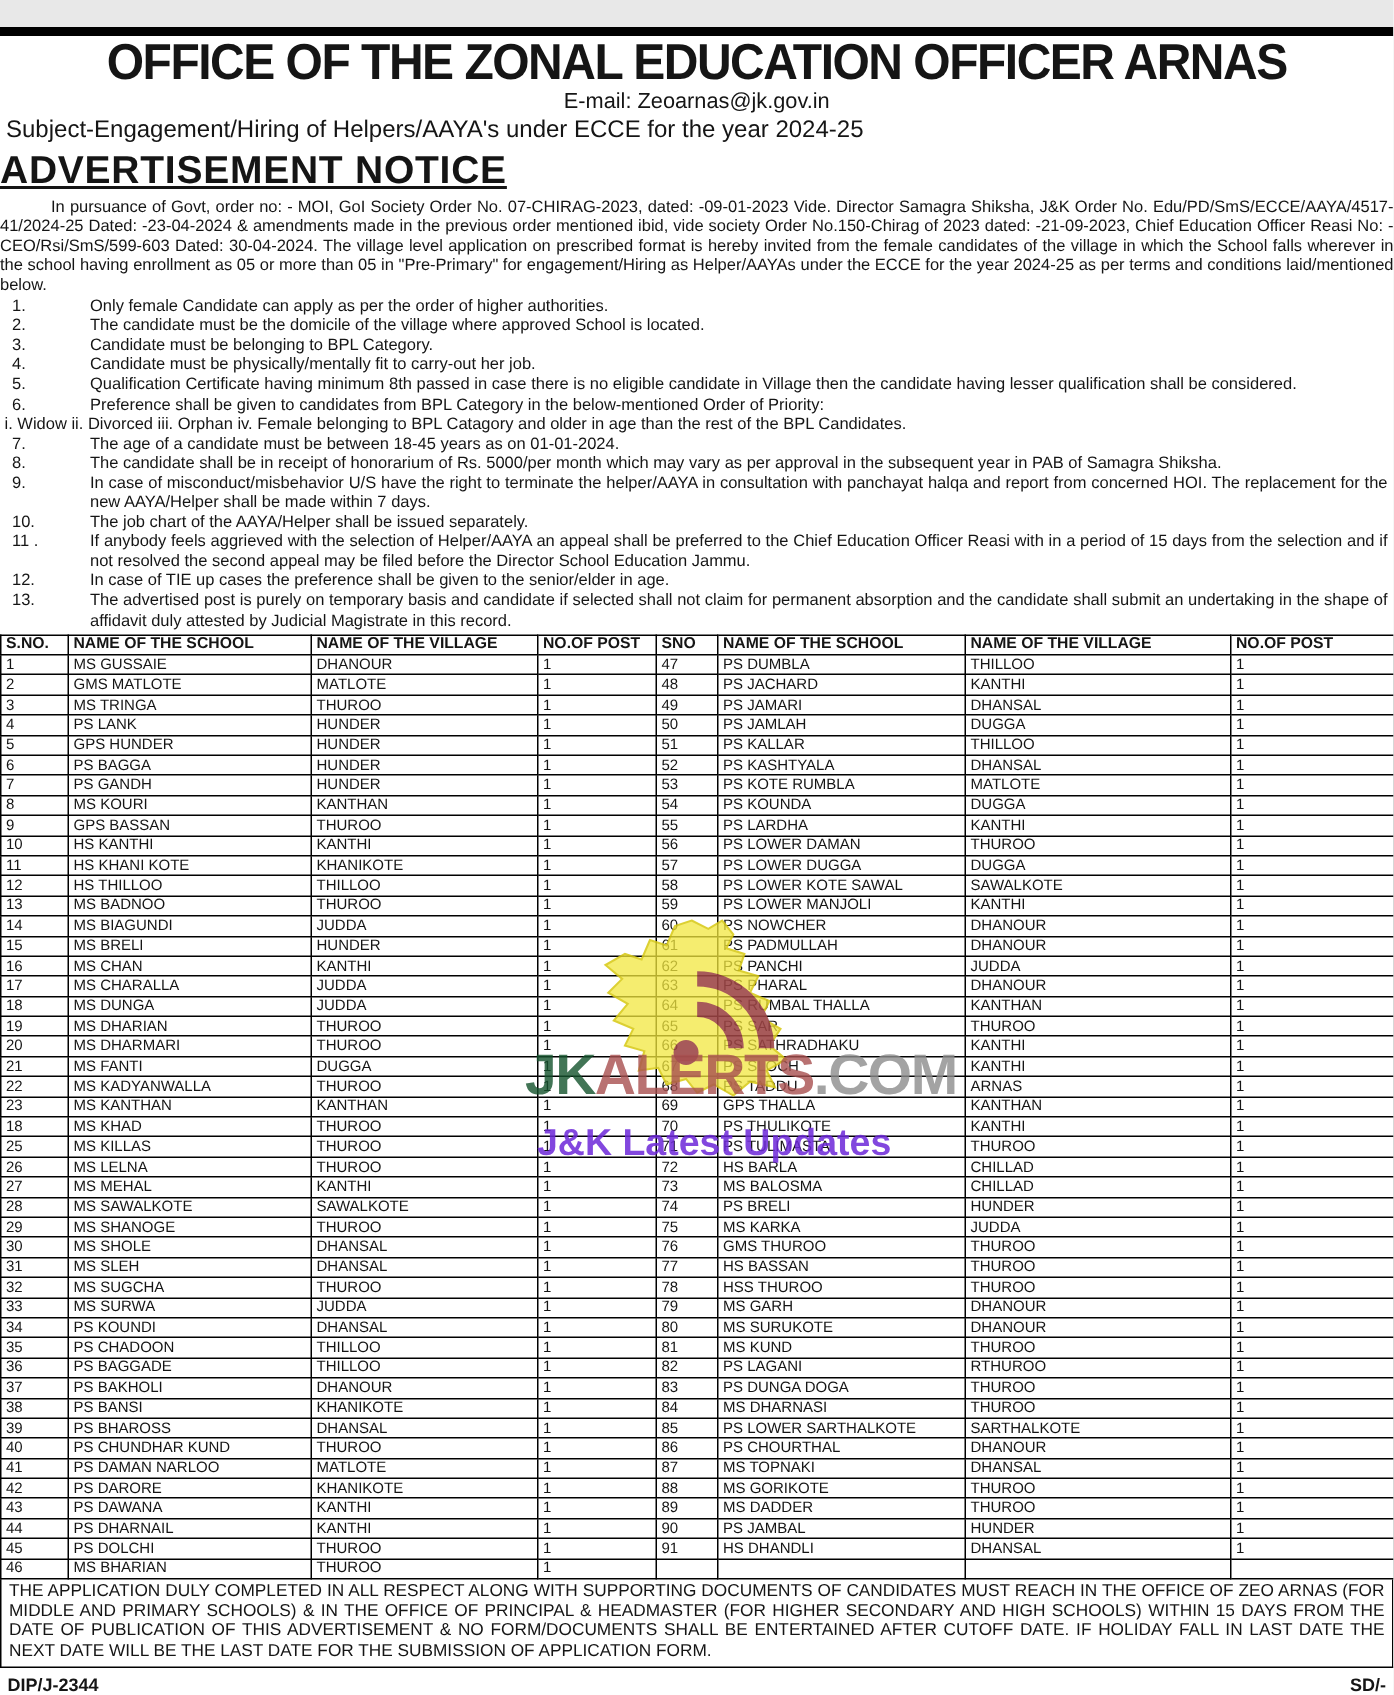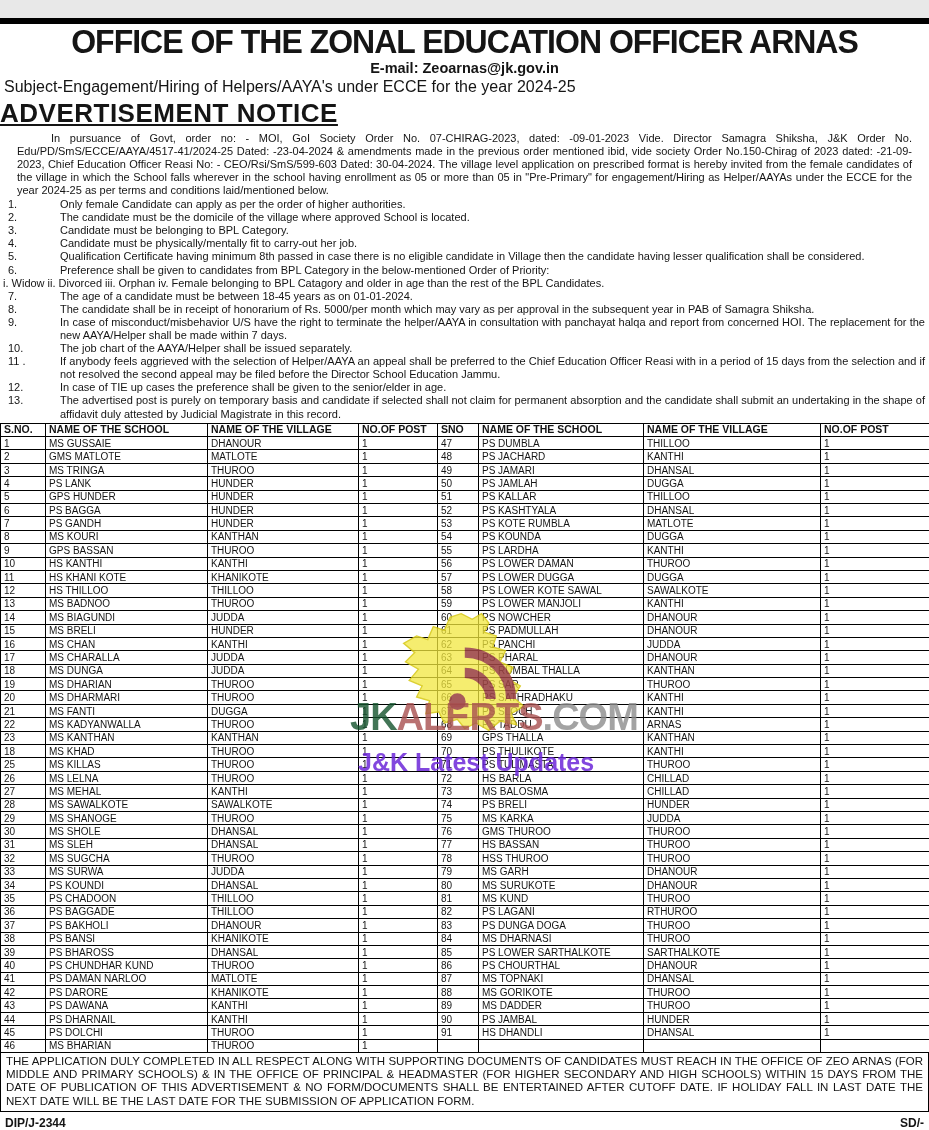--- a/index.html
+++ b/index.html
@@ -8,28 +8,28 @@
     position:relative; width:929px; height:1130px; margin:18px auto;
     background:#ffffff; color:#151515; overflow:hidden;
   }
   .bar-top { position:absolute; top:0; left:0; width:100%; height:6px; background:#000; }
   .bar-bottom { position:absolute; bottom:0; left:0; width:100%; height:9px; background:#000; }
   .content { position:relative; padding-top:7px; }
   .doc-title {
     text-align:center; font-weight:bold; font-size:32px; letter-spacing:-1px;
     line-height:1.05; transform:scaleY(1.05);
   }
-  .email-line { text-align:center; font-weight:bold; font-size:14.5px; margin-top:1px; }
+  .email-line { text-align:center; font-weight:normal; font-size:14.5px; margin-top:1px; }
   .subject-line { font-weight:normal; font-size:16px; padding-left:4px; margin-top:2px; }
   .notice-title {
     text-align:left; font-weight:bold; font-size:26px; text-decoration:underline;
     margin-top:2px; letter-spacing:0.5px;
   }
   .intro {
-    font-size:11px; line-height:13.1px; text-align:justify; padding:0 17px;
+    font-size:11px; line-height:13.1px; text-align:justify; padding:0 0;
     text-indent:34px; margin-top:3px;
   }
   .conds { margin-top:1px; font-size:11px; line-height:13.1px; }
   .cond-item { display:flex; }
   .cond-num { width:60px; flex:0 0 60px; padding-left:8px; }
   .cond-text { flex:1; padding-right:4px; text-align:justify; }
   .cond-item.noindent .cond-text { padding-left:3px; }
   table.schools {
     border-collapse:collapse; table-layout:fixed; width:929px; margin-top:2px;
   }

